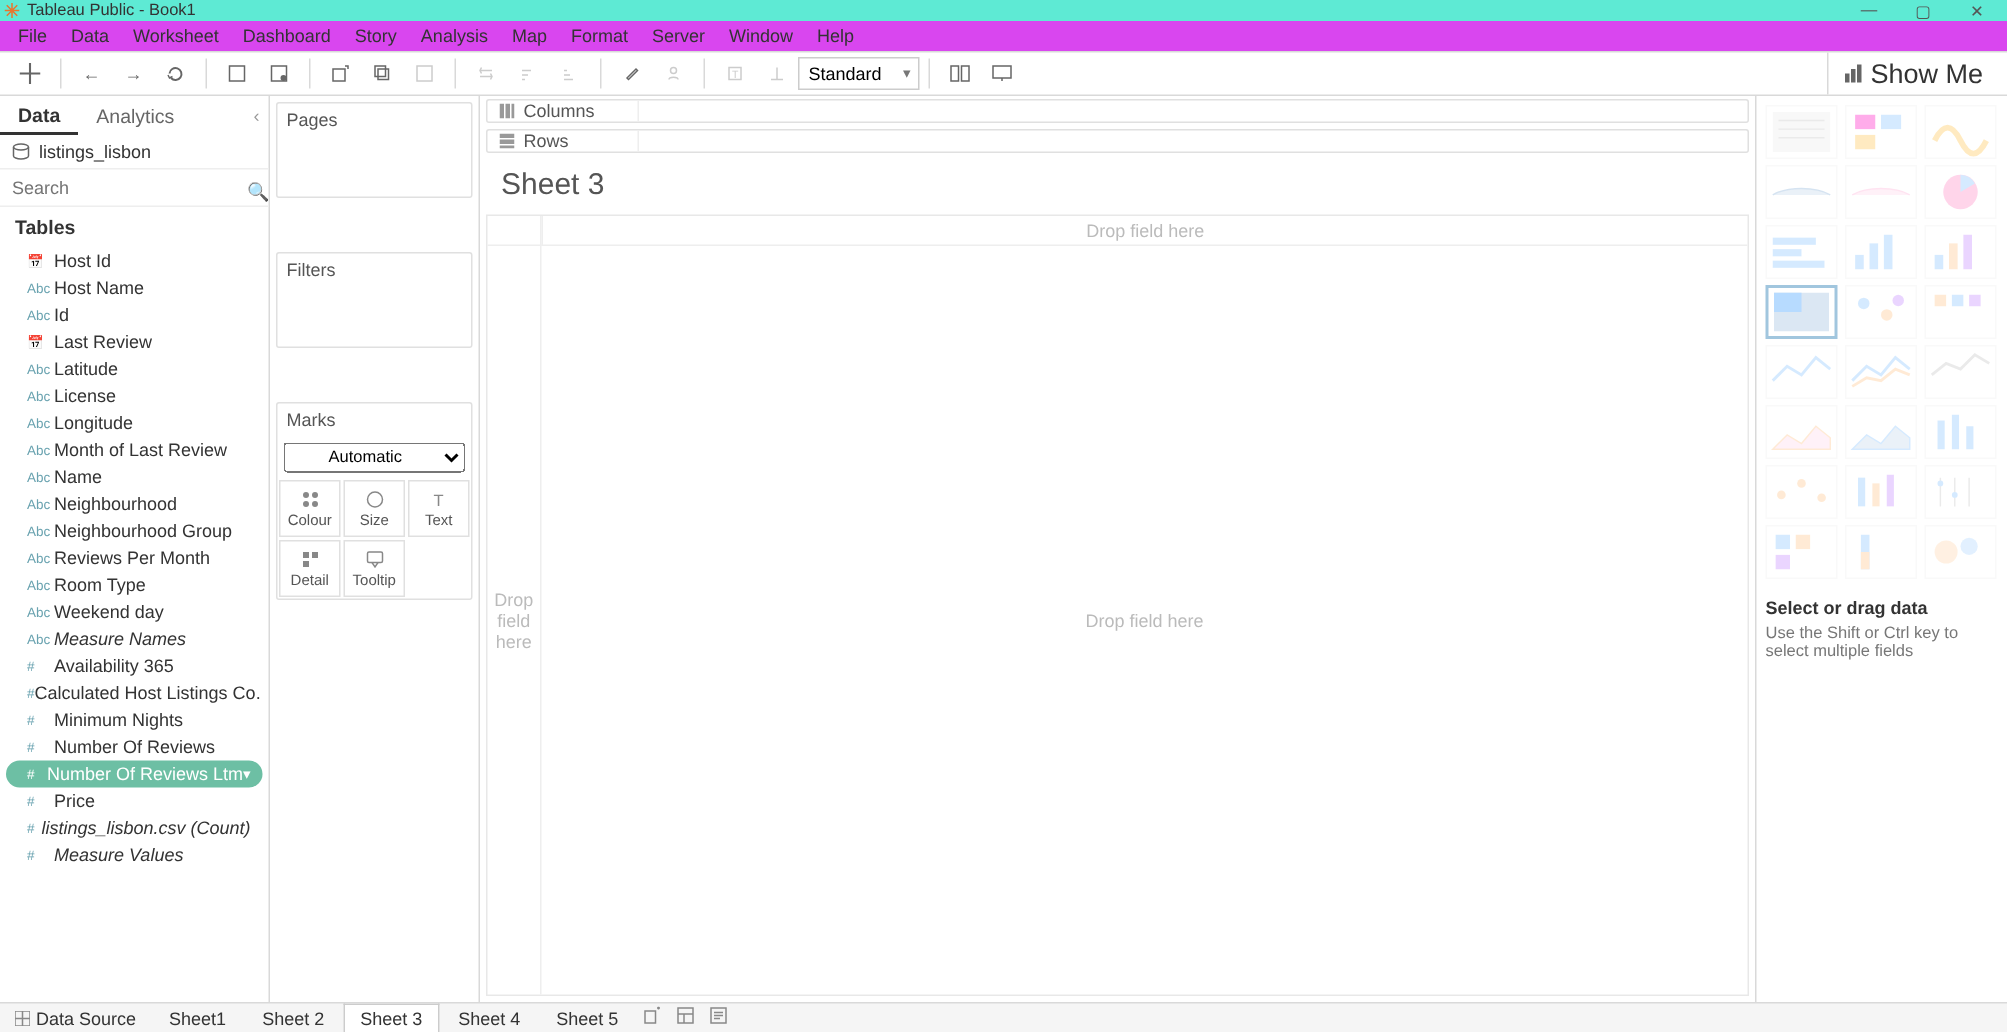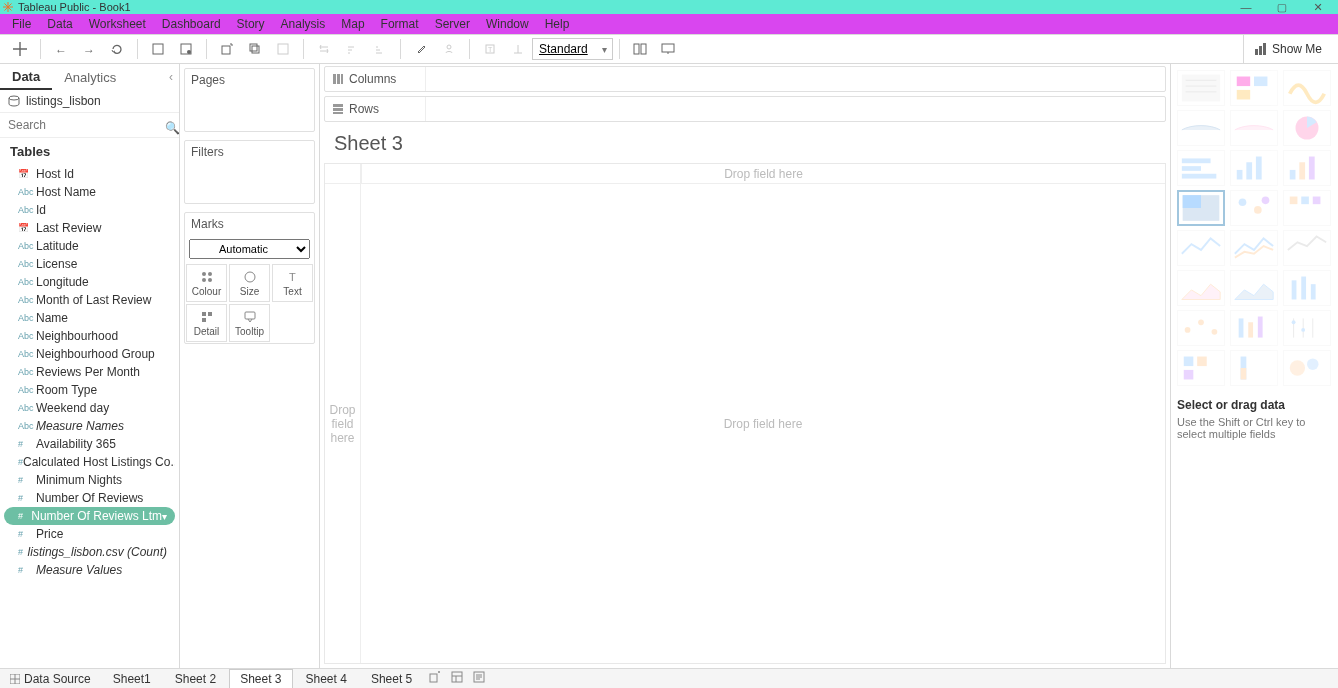--- a/index.html
+++ b/index.html
@@ -12,24 +12,24 @@
 .titlebar .win-buttons span { width: 36px; text-align: center; font-size: 11px; color: #555; }
 
 
 .menubar { height: 20px; background: #d946ef; display: flex; align-items: center; padding: 0 4px; font-size: 12px; color: #333; }
 .menubar span { padding: 0 8px; cursor: default; }
 
 
 .toolbar { height: 30px; background: #fff; border-top: 1px solid #d9d9d9; border-bottom: 1px solid #d9d9d9; display: flex; align-items: center; padding: 0 6px; }
 .toolbar .tbtn { width: 24px; height: 24px; margin: 0 2px; display: inline-flex; align-items: center; justify-content: center; color: #666; }
 .toolbar .sep { width: 1px; height: 20px; background: #d9d9d9; margin: 0 6px; }
-.toolbar select { height: 22px; font-size: 12px; border: 1px solid #ccc; padding: 0 24px 0 6px; background: #fff; appearance: none; text-decoration: underline; }
+.toolbar select { height: 22px; font-size: 12px; border: 1px solid #ccc; padding: 0 24px 0 6px; background: #fff; appearance: none; }
 .toolbar .sel-wrap { position: relative; display: inline-flex; align-items: center; }
 .toolbar .sel-wrap::after { content: "▾"; position: absolute; right: 6px; pointer-events: none; color: #777; font-size: 10px; }
-.toolbar .showme { margin-left: auto; padding: 0 10px; font-size: 12px; color: #333; display: flex; align-items: center; border-left: 1px solid #d9d9d9; height: 100%; }
+.toolbar .showme { margin-left: auto; padding: 0 10px; font-size: 18px; color: #333; display: flex; align-items: center; border-left: 1px solid #d9d9d9; height: 100%; }
 
 
 .main { flex: 1; display: flex; min-height: 0; }
 
 
 .data-pane { width: 180px; border-right: 1px solid #d9d9d9; display: flex; flex-direction: column; background: #fff; }
 .data-tabs { display: flex; align-items: center; height: 26px; }
 .data-tabs .tab { padding: 4px 12px; font-size: 13px; color: #666; }
 .data-tabs .tab.active { font-weight: bold; color: #333; border-bottom: 2px solid #333; }
 .data-tabs .collapse { margin-left: auto; padding: 0 6px; color: #999; }
@@ -41,33 +41,33 @@
 .tables-head { font-weight: bold; font-size: 13px; padding: 6px 10px; }
 .field-list { overflow-y: auto; flex: 1; }
 .field { display: flex; align-items: center; padding: 1px 8px 1px 14px; font-size: 12px; color: #333; cursor: default; white-space: nowrap; overflow: hidden; text-overflow: ellipsis; height: 18px; border-radius: 10px; margin: 0 4px; }
 .field.italic span.lbl { font-style: italic; }
 .field .type-ico { width: 18px; font-size: 9px; color: #6aa3b0; text-align: left; display: inline-block; }
 .field.highlight { background: #6dbfa4; color: #fff; }
 .field.highlight .type-ico { color: #fff; }
 .field.highlight .chev { margin-left: auto; color: #fff; font-size: 10px; }
 
 
-.shelves { width: 140px; border-right: 1px solid #d9d9d9; display: flex; flex-direction: column; background: #fff; }
+.shelves { width: 140px; border-right: 1px solid #d9d9d9; display: flex; flex-direction: column; background: #fff; gap: 28px; }
 .shelf-card { border: 1px solid #e0e0e0; margin: 4px; border-radius: 2px; }
 .shelf-title { font-size: 12px; color: #555; padding: 4px 6px; }
 .shelf-body { min-height: 40px; }
 .marks-type { margin: 4px; }
 .marks-type select { width: 100%; height: 20px; font-size: 11px; text-align: center; }
 .marks-grid { display: grid; grid-template-columns: repeat(3, 1fr); }
 .marks-cell { border: 1px solid #e0e0e0; margin: 1px; height: 38px; display: flex; flex-direction: column; align-items: center; justify-content: center; font-size: 10px; color: #555; }
 .marks-cell svg { margin-bottom: 2px; }
 
 
 .canvas-area { flex: 1; display: flex; flex-direction: column; }
-.shelf-row { display: flex; align-items: center; height: 26px; border: 1px solid #e0e0e0; margin: 2px 4px; border-radius: 2px; }
+.shelf-row { display: flex; align-items: center; height: 16px; border: 1px solid #e0e0e0; margin: 2px 4px; border-radius: 2px; }
 .shelf-row .shelf-label { width: 100px; padding: 0 8px; font-size: 12px; color: #555; display: flex; align-items: center; }
 .shelf-row .shelf-label svg { margin-right: 6px; }
 .shelf-row .shelf-drop { flex: 1; border-left: 1px solid #eee; height: 100%; }
 .sheet-title { font-size: 20px; color: #555; padding: 8px 14px; }
 .viz { flex: 1; border: 1px solid #e8e8e8; margin: 0 4px 4px 4px; position: relative; display: grid; grid-template-columns: 36px 1fr; grid-template-rows: 20px 1fr; }
 .viz .top-drop { grid-column: 2; border-left: 1px solid #eee; border-bottom: 1px solid #eee; display: flex; align-items: center; justify-content: center; color: #bbb; font-size: 12px; }
 .viz .left-drop { grid-row: 2; border-right: 1px solid #eee; display: flex; align-items: center; justify-content: center; color: #bbb; font-size: 12px; text-align: center; }
 .viz .center-drop { grid-column: 2; grid-row: 2; display: flex; align-items: center; justify-content: center; color: #bbb; font-size: 12px; }
 .viz .corner { border-right: 1px solid #eee; border-bottom: 1px solid #eee; }
 

